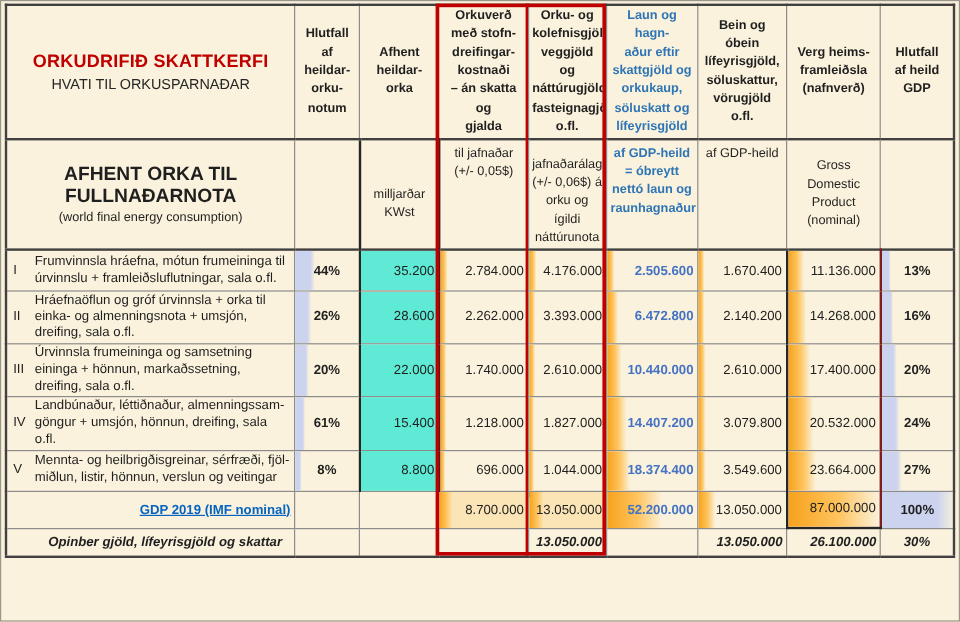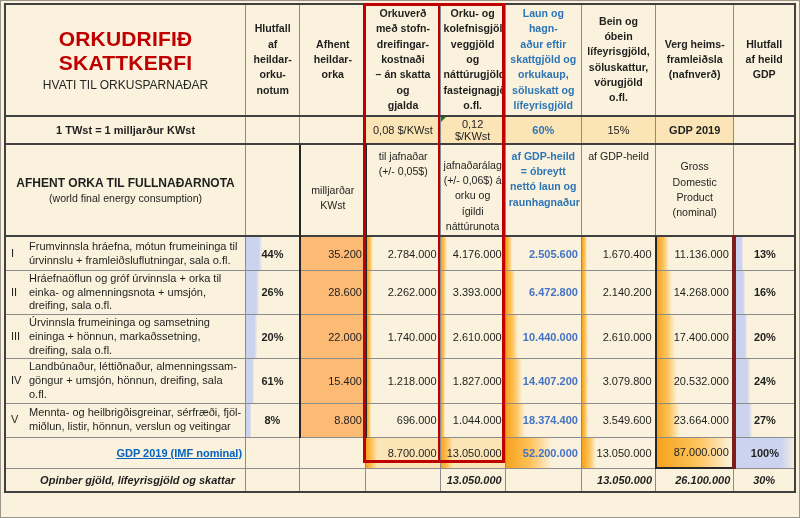--- a/index.html
+++ b/index.html
@@ -15,43 +15,43 @@
   tr.r4 td{ height:24px; } tr.rd td{ height:34px; } tr.r10 td{ height:25px; }
   tr.r11 td{ height:31px; } tr.r12 td{ height:24px; }
 
   .ctr{ text-align:center; }
   .num{ text-align:right; padding-right:9px; }
   .bold{ font-weight:700; }
   .ital{ font-style:italic; }
   .blue{ color:#2e75b6; }
   .bluenum{ color:#4472c4; font-weight:700; }
   .beige{ background:#fbe5b6; }
-  .twstbg{ background:#fdba74; }
+  .twstbg{ background:#5eead4; }
   .pre{ white-space:pre-line; line-height:1.45; }
 
-  .title{ font-size:21px; font-weight:700; color:#c00000; text-align:center; letter-spacing:.2px; }
+  .title{ font-size:15px; font-weight:700; color:#c00000; text-align:center; letter-spacing:.2px; }
   .subtitle{ font-size:12px; text-align:center; margin-top:3px; color:#262626; }
   .ch{ text-align:center; font-weight:700; font-size:10.6px; }
   .sh{ text-align:center; font-size:10.6px; }
 
   .rowlabel{ display:flex; align-items:center; gap:4px; line-height:1.25; }
   .roman{ width:16px; flex:0 0 16px; text-align:left; padding-left:2px; }
   .rtext{ flex:1; }
 
   
   tr.hs td{ border-top:2px solid #404040; }
   .t{ border:2px solid #404040; }
   tr.r12 td{ border-bottom:2px solid #404040; }
 
   
   td.bx3{ border-left:2px solid #262626; border-right:2px solid #262626; }
   td.bx3t{ border-top:2px solid #262626; }
   td.bx3b{ border-bottom:2px solid #262626; }
   
-  td.bx8{ border-left:2px solid #262626; border-right:4px solid #7f1d1d; }
+  td.bx8{ border-left:2px solid #262626; border-right:2px solid #7f1d1d; }
   td.bx8t{ border-top:2px solid #262626; }
   td.bx8b{ border-bottom:2px solid #262626; }
 
   
   .bar{ position:absolute; left:0; top:0; bottom:0; width:0;
         background:linear-gradient(to right, #f6a21c 0%, #ffc45e 55%, rgba(255,214,150,0) 100%); }
   .bluebar{ position:absolute; left:0; top:0; bottom:0; width:0;
         background:linear-gradient(to right, #ccd3ee 0%, #ccd3ee 78%, rgba(204,211,238,.15) 100%); }
   .v{ position:relative; }
 
@@ -121,35 +121,24 @@
 söluskattur,
 vörugjöld o.fl.</td>
     <td class="ch pre">Verg heims-
 framleiðsla
 (nafnverð)</td>
     <td class="ch pre">Hlutfall
 af heild
 GDP</td>
   </tr>
 
-  <tr class="r2 hs">
-    <td class="ctr bold">1 TWst = 1 milljarður KWst</td>
-    <td></td>
-    <td></td>
-    <td class="ctr beige">0,08 $/KWst</td>
-    <td class="ctr beige"><span class="gtri"></span><span class="v">0,12 $/KWst</span></td>
-    <td class="ctr beige blue bold">60%</td>
-    <td class="ctr beige">15%</td>
-    <td class="ctr beige bold">GDP 2019</td>
-    <td></td>
-  </tr>
 
   <tr class="r3 hs">
     <td>
-      <div class="ctr bold" style="font-size:12px">AFHENT ORKA TIL FULLNAÐARNOTA</div>
+      <div class="ctr bold" style="font-size:16px">AFHENT ORKA TIL FULLNAÐARNOTA</div>
       <div class="ctr" style="font-size:10.6px;margin-top:2px">(world final energy consumption)</div>
     </td>
     <td></td>
     <td class="sh pre bx3 bx3t" style="vertical-align:bottom;padding-bottom:22px">milljarðar
 KWst</td>
     <td class="sh pre" style="vertical-align:top;padding-top:4px">til jafnaðar
 (+/- 0,05$)</td>
     <td class="sh pre" style="vertical-align:top;padding-top:13px">jafnaðarálag
 (+/- 0,06$) á
 orku og ígildi

